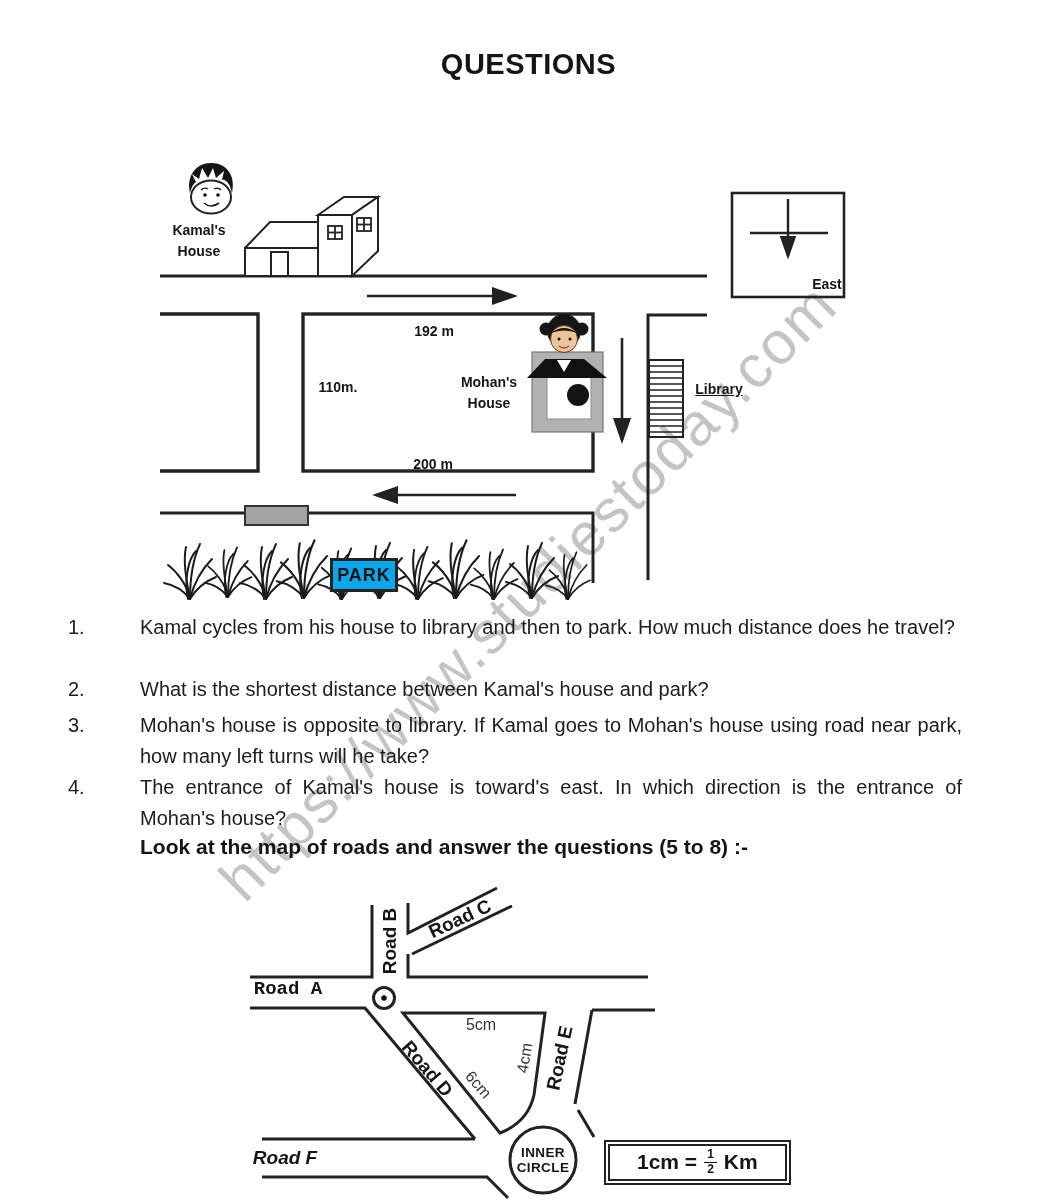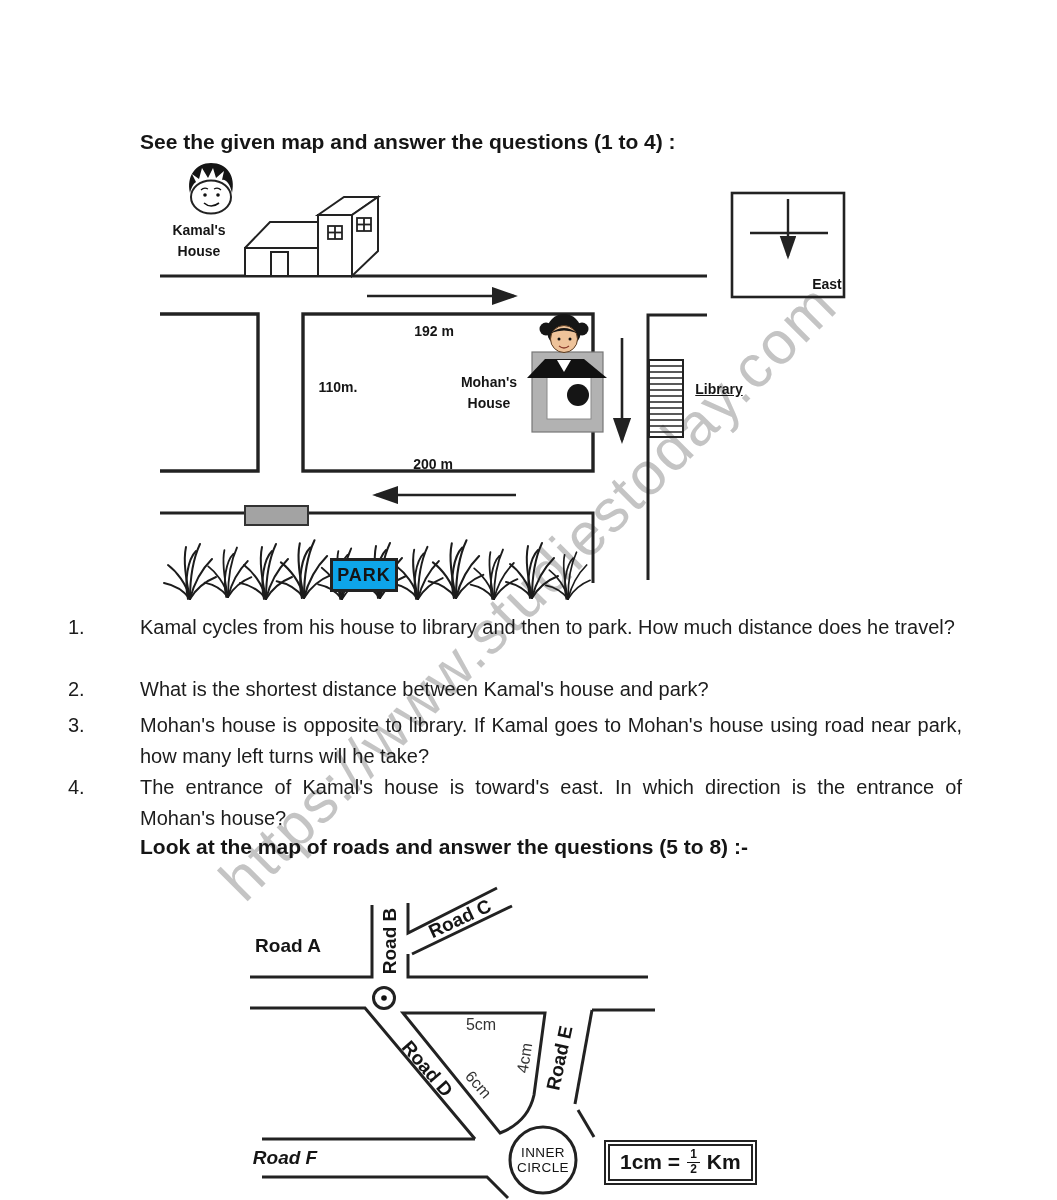--- a/index.html
+++ b/index.html
@@ -23,38 +23,38 @@
   .two{line-height:21px;}
   .road{font-size:19px;}
   .qrow{position:absolute;left:68px;width:894px;display:flex;z-index:2;
         font-size:20px;line-height:31px;color:#1c1c1c;}
   .qnum{width:72px;flex:none;}
   .qtext{flex:1;text-align:justify;}
   .park{position:absolute;left:330px;top:558px;width:62px;height:28px;border:3px solid #222;
         background:#0ea5e9;z-index:2;display:flex;align-items:center;justify-content:center;
         font-weight:bold;font-size:18px;letter-spacing:1px;}
   .innerc{position:absolute;left:543px;top:1160px;transform:translate(-50%,-50%);z-index:2;
-          text-align:center;font-weight:normal;font-size:13.5px;line-height:15px;letter-spacing:.4px;}
+          text-align:center;font-weight:bold;font-size:13.5px;line-height:15px;letter-spacing:.4px;}
   .scale{position:absolute;left:604px;top:1140px;border:2px solid #222;padding:2px;
          background:#fff;z-index:2;}
-  .scale-in{border:2px solid #222;padding:2px 10px;display:flex;align-items:center;gap:7px;
+  .scale-in{border:2px solid #222;padding:2px 27px;display:flex;align-items:center;gap:7px;
             font-weight:bold;font-size:21px;}
   .frac{display:inline-flex;flex-direction:column;align-items:center;font-size:12px;
         line-height:1.15;font-weight:bold;}
   .frac .n{border-bottom:1.6px solid #111;padding:0 3px;}
 </style>
 </head>
 <body>
 
 <div class="page">
 
   <div class="watermark">https://www.studiestoday.com</div>
 
-
-  <div class="intro i1">See the given map and answer the questions (1 to 4) :</div>
+  <h1 class="title">QUESTIONS</h1>
+
 
   <svg class="map m1" width="1057" height="450" viewBox="0 160 1057 450">
     <defs>
       <marker id="ah" markerWidth="11" markerHeight="8" refX="8.5" refY="3.5" orient="auto" markerUnits="strokeWidth">
         <path d="M0,0 L10,3.5 L0,7 Z" fill="#222"></path>
       </marker>
       <g id="tuft" fill="none" stroke="#1c1c1c" stroke-width="2" stroke-linecap="round">
         <path d="M0,0 C-3,-15 -14,-28 -22,-34"></path>
         <path d="M0,0 C-4,-20 -7,-38 -4,-52"></path>
         <path d="M0,0 C0,-22 3,-40 10,-55"></path>
@@ -213,21 +213,21 @@
       <path d="M578,1110 L594,1137"></path>
       <path d="M262,1177 H487 L508,1198"></path>
     </g>
     <g>
       <circle cx="384" cy="998" r="10.5" fill="#fff" stroke="#222" stroke-width="3"></circle>
       <circle cx="384" cy="998" r="2.8" fill="#111"></circle>
     </g>
     <circle cx="543" cy="1160" r="33" fill="#fff" stroke="#222" stroke-width="3"></circle>
   </svg>
 
-  <div class="lbl road" style="left:288px;top:946px;">Road A</div>
+  <div class="lbl road" style="left:288px;top:989px;font-family:Liberation Mono, monospace;">Road A</div>
   <div class="lbl road rot" style="left:390px;top:941px;--r:-90deg;">Road B</div>
   <div class="lbl road rot" style="left:460px;top:919px;--r:-25deg;">Road C</div>
   <div class="lbl road rot" style="left:427px;top:1069px;--r:49deg;">Road D</div>
   <div class="lbl road rot" style="left:560px;top:1058px;--r:-78deg;">Road E</div>
   <div class="lbl road" style="left:285px;top:1158px;font-style:italic;">Road F</div>
   <div class="lbl cm" style="left:481px;top:1025px;">5cm</div>
   <div class="lbl cm rot" style="left:525px;top:1058px;--r:-81deg;">4cm</div>
   <div class="lbl cm rot" style="left:478px;top:1085px;--r:49deg;">6cm</div>
 
   <div class="innerc">

